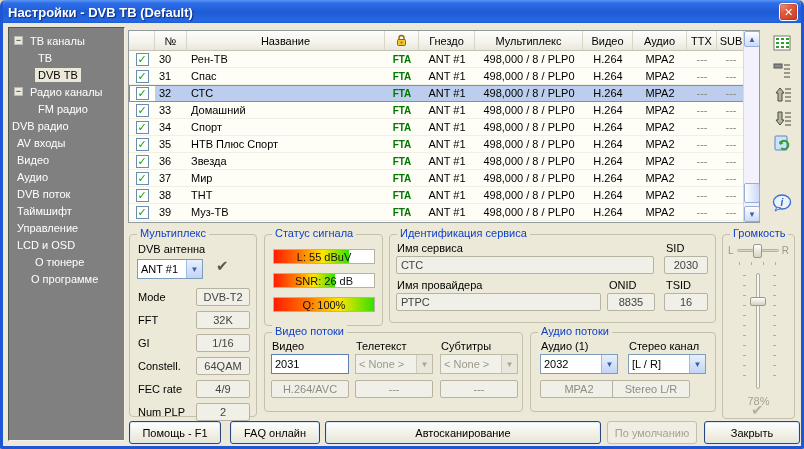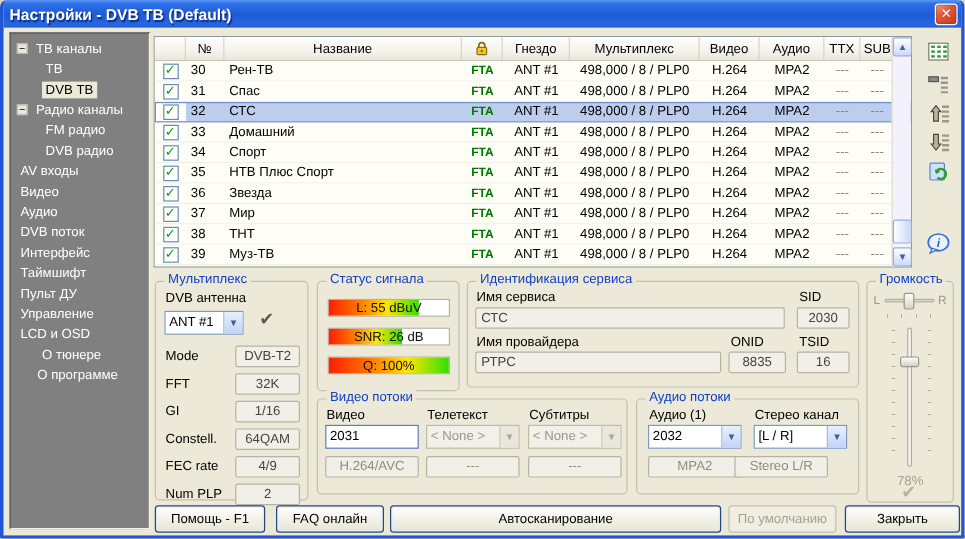--- a/index.html
+++ b/index.html
@@ -94,43 +94,37 @@
         <div class="tree-item" style="padding-left: 26px;">
           <span class="tree-label selected">DVB ТВ</span>
         </div>
         <div class="tree-item" style="padding-left: 5px;">
           <span class="expand-box">−</span>
           <span class="tree-label">Радио каналы</span>
         </div>
         <div class="tree-item" style="padding-left: 26px;">
           <span class="tree-label">FM радио</span>
         </div>
-        <div class="tree-item" style="padding-left: 26px;">
+        <div class="tree-item" style="">
           <span class="tree-label">DVB радио</span>
         </div>
         <div class="tree-item" style="padding-left: 5px;">
           <span class="tree-label">AV входы</span>
         </div>
         <div class="tree-item" style="padding-left: 5px;">
           <span class="tree-label">Видео</span>
         </div>
         <div class="tree-item" style="padding-left: 5px;">
           <span class="tree-label">Аудио</span>
         </div>
         <div class="tree-item" style="padding-left: 5px;">
           <span class="tree-label">DVB поток</span>
         </div>
         <div class="tree-item" style="padding-left: 5px;">
-          <span class="tree-label">Интерфейс</span>
-        </div>
-        <div class="tree-item" style="padding-left: 5px;">
           <span class="tree-label">Таймшифт</span>
-        </div>
-        <div class="tree-item" style="padding-left: 5px;">
-          <span class="tree-label">Пульт ДУ</span>
         </div>
         <div class="tree-item" style="padding-left: 5px;">
           <span class="tree-label">Управление</span>
         </div>
         <div class="tree-item" style="padding-left: 5px;">
           <span class="tree-label">LCD и OSD</span>
         </div>
         <div class="tree-item" style="padding-left: 23px;">
           <span class="tree-label">О тюнере</span>
         </div>

